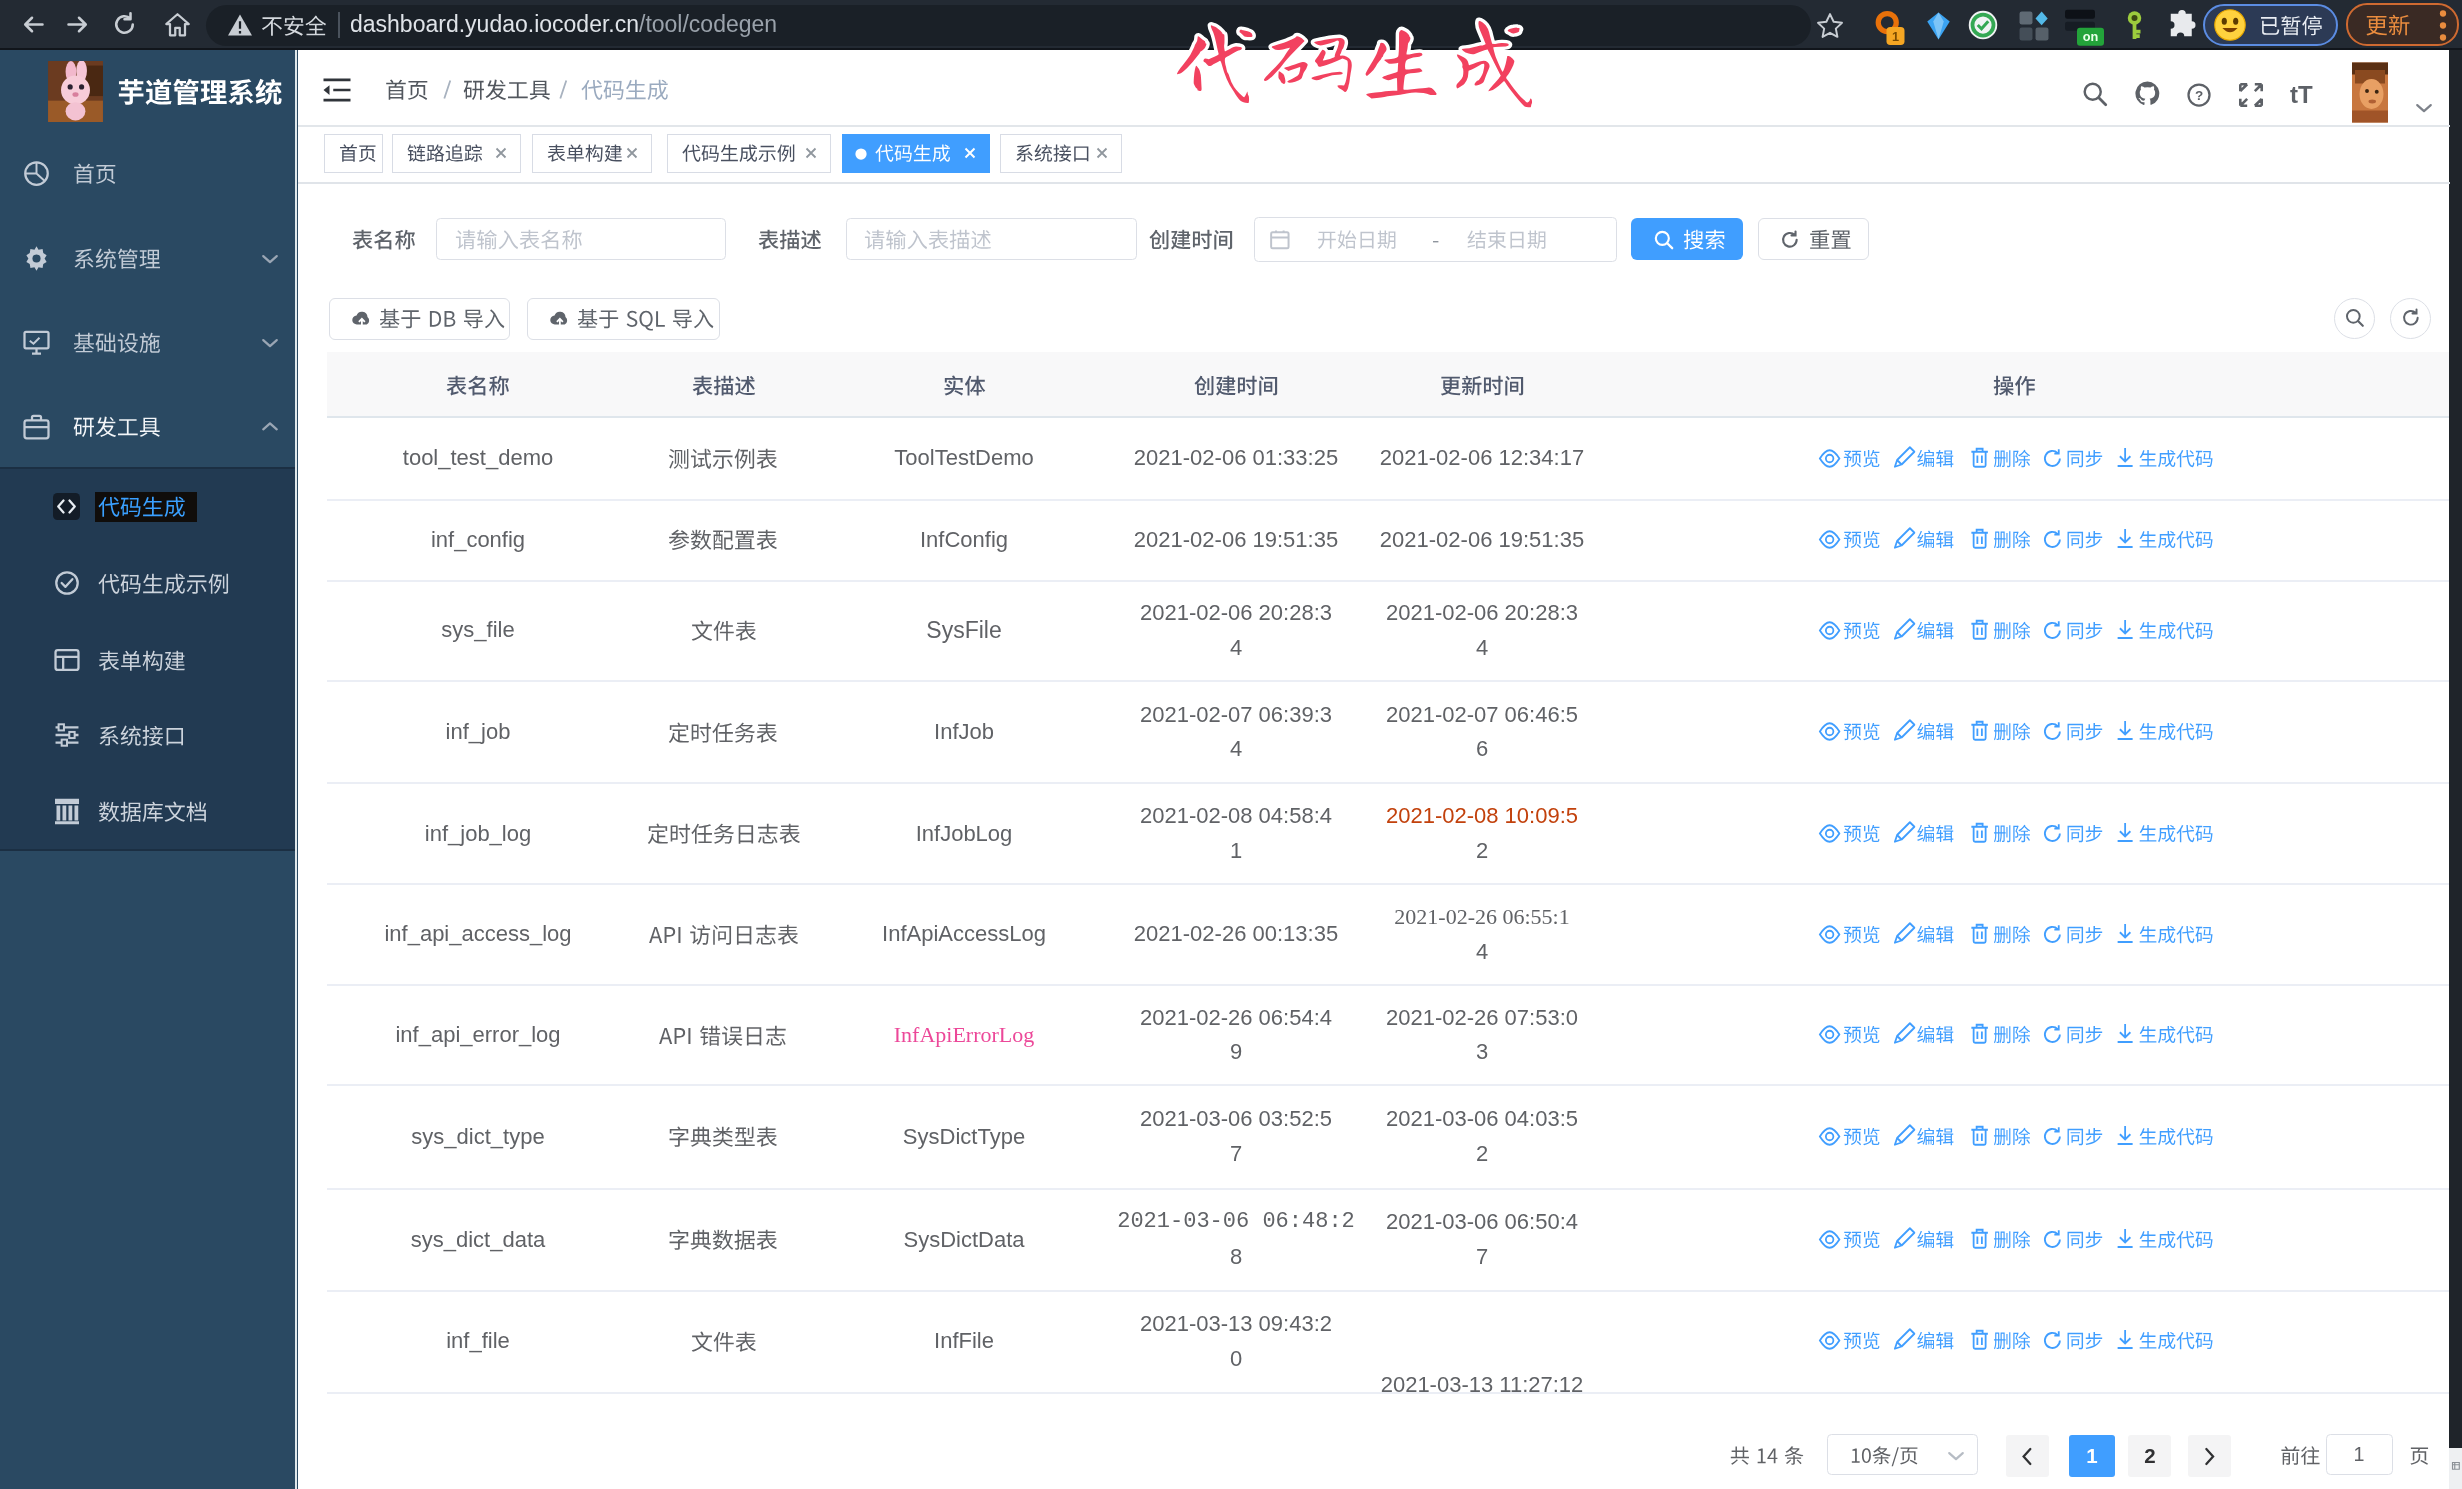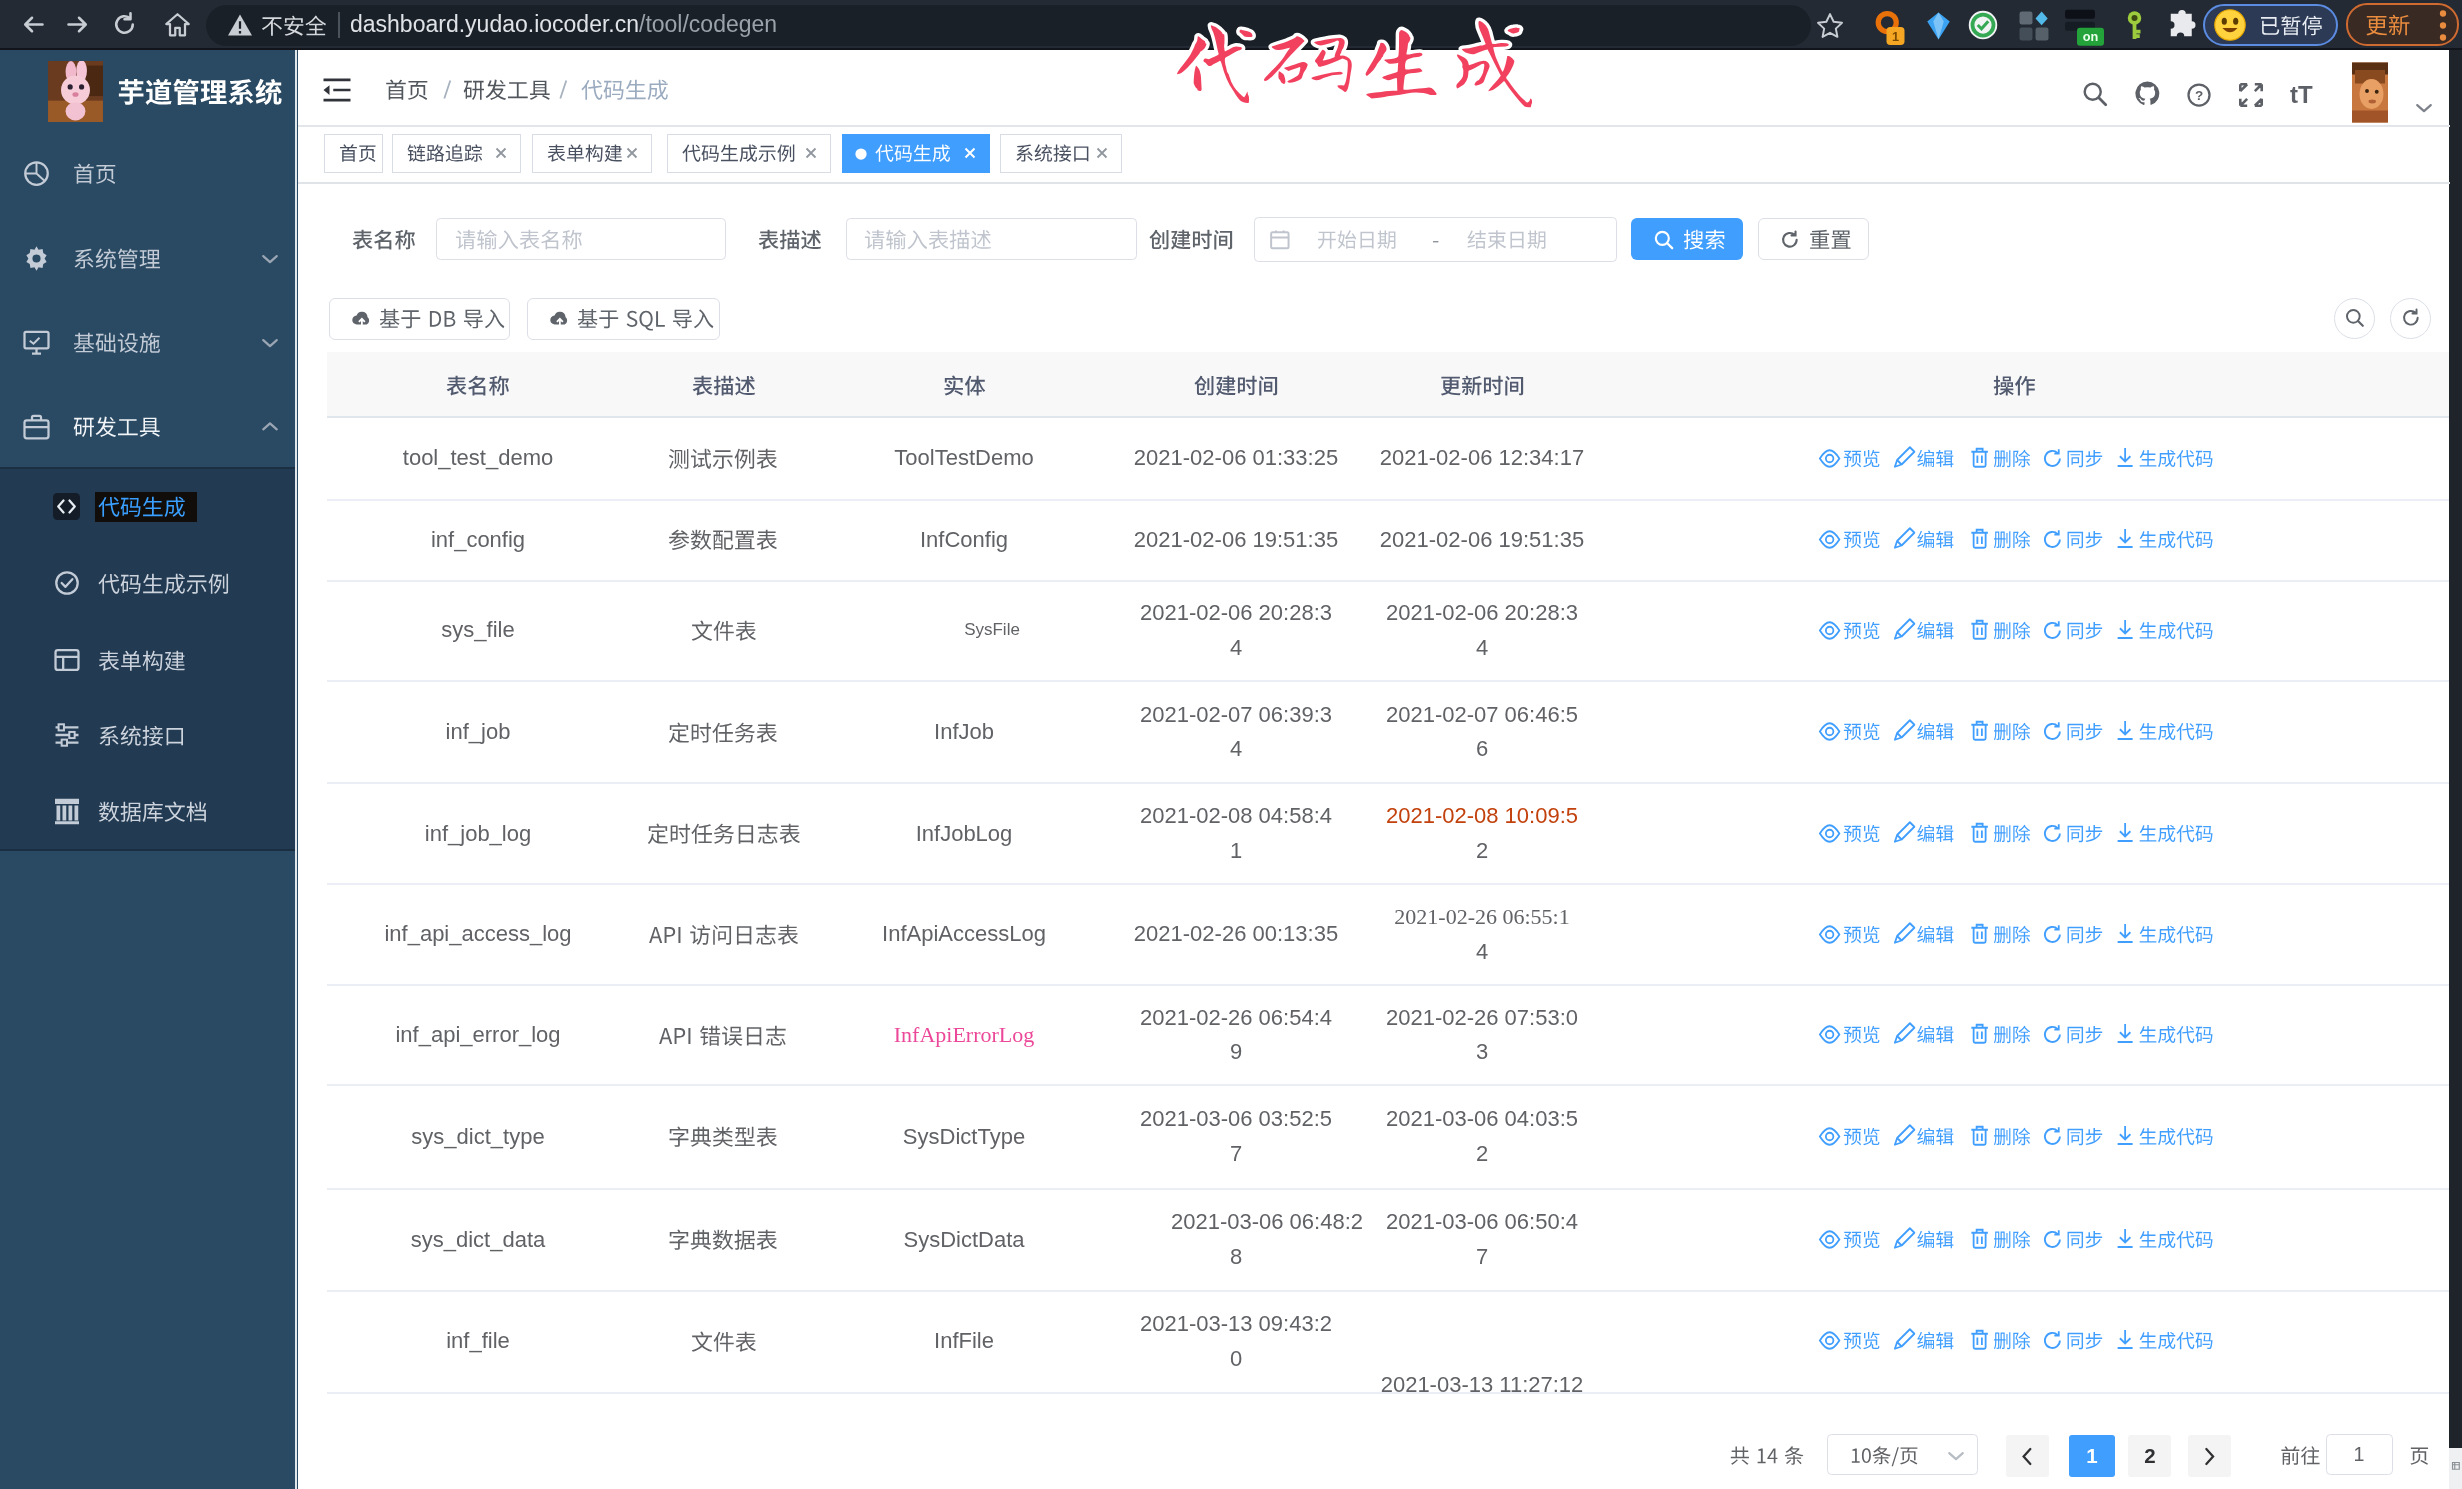--- a/index.html
+++ b/index.html
@@ -388,21 +388,21 @@
 <div style="position:absolute;left:1236px;transform:translateX(-50%);top:527px;font-family:'Liberation Sans',sans-serif;font-size:22px;font-weight:400;color:#606266;line-height:26.5px;white-space:nowrap;">2021-02-06 19:51:35</div>
 <div style="position:absolute;left:1482px;transform:translateX(-50%);top:527px;font-family:'Liberation Sans',sans-serif;font-size:22px;font-weight:400;color:#606266;line-height:26.5px;white-space:nowrap;">2021-02-06 19:51:35</div>
 <svg style="position:absolute;left:1817px;top:523px" width="413" height="33" viewBox="0 0 545 44">
     <use href="#opsrow"></use>
   </svg>
 <div style="position:absolute;left:327px;top:580px;width:2122px;height:1.5px;box-sizing:border-box;background:#ebeef5;"></div>
 <div style="position:absolute;left:478px;transform:translateX(-50%);top:617px;font-family:'Liberation Sans',sans-serif;font-size:22px;font-weight:400;color:#606266;line-height:26.5px;white-space:nowrap;">sys_file</div>
 <svg style="position:absolute;left:691px;top:618px" width="68" height="26.5" viewBox="0 -27.8 90 34.8">
     <path fill="#606266" d="M12.3 -23.9C13.1 -22.4 14.1 -20.5 14.4 -19.3L16.8 -20.1C16.4 -21.3 15.4 -23.2 14.5 -24.6ZM1.5 -19.3V-17.1H6C7.7 -12.7 10 -8.9 13 -5.8C9.8 -3.1 5.9 -1.2 1 0.2C1.5 0.7 2.2 1.7 2.4 2.3C7.2 0.7 11.3 -1.4 14.6 -4.2C17.8 -1.3 21.8 0.8 26.5 2.1C26.9 1.5 27.6 0.6 28 0.1C23.4 -1 19.5 -3.1 16.2 -5.8C19.2 -8.8 21.4 -12.5 23.1 -17.1H27.7V-19.3ZM14.6 -7.3C11.9 -10.1 9.7 -13.4 8.2 -17.1H20.6C19.2 -13.2 17.2 -10 14.6 -7.3Z M38.2 -9.9V-7.8H46.5V2.3H48.7V-7.8H56.6V-9.9H48.7V-16.3H55.4V-18.4H48.7V-24H46.5V-18.4H42.6C43 -19.7 43.3 -21.1 43.6 -22.5L41.5 -22.9C40.9 -19.1 39.6 -15.4 38 -13C38.5 -12.7 39.4 -12.2 39.8 -11.9C40.6 -13.1 41.3 -14.6 41.9 -16.3H46.5V-9.9ZM36.8 -24.2C35.2 -19.9 32.7 -15.5 29.9 -12.7C30.3 -12.2 30.9 -11 31.2 -10.5C32.1 -11.5 33 -12.7 33.8 -13.9V2.3H35.9V-17.3C37 -19.3 38 -21.5 38.8 -23.6Z M65.3 2.3C66 1.9 67 1.5 75.1 -1.1C75 -1.6 74.8 -2.4 74.8 -3L67.7 -0.9V-7.3C69.5 -8.5 71 -9.8 72.3 -11.2C74.5 -5.1 78.6 -0.7 84.6 1.3C84.9 0.8 85.5 -0.1 86 -0.6C83.2 -1.4 80.7 -2.8 78.7 -4.7C80.5 -5.8 82.7 -7.3 84.3 -8.8L82.5 -10C81.3 -8.8 79.2 -7.2 77.5 -6C76.2 -7.5 75.2 -9.3 74.4 -11.2H85.1V-13.1H73.5V-15.6H82.9V-17.4H73.5V-19.9H84.2V-21.8H73.5V-24.4H71.3V-21.8H61V-19.9H71.3V-17.4H62.5V-15.6H71.3V-13.1H59.9V-11.2H69.5C66.8 -8.7 62.6 -6.5 59 -5.3C59.5 -4.9 60.1 -4.1 60.5 -3.5C62.1 -4.1 63.8 -4.9 65.5 -5.9V-1.6C65.5 -0.4 64.8 0.1 64.4 0.3C64.7 0.8 65.2 1.8 65.3 2.3Z"></path>
   </svg>
-<div style="position:absolute;left:964px;transform:translateX(-50%);top:617px;font-family:'Liberation Sans',sans-serif;font-size:17px;font-weight:400;color:#606266;line-height:26.5px;white-space:nowrap;margin-left:28px;">SysFile</div>
+<div style="position:absolute;left:964px;transform:translateX(-50%);top:617px;font-family:'Liberation Sans',sans-serif;font-size:23px;font-weight:400;color:#606266;line-height:26.5px;white-space:nowrap;">SysFile</div>
 <div style="position:absolute;left:1236px;transform:translateX(-50%);top:600px;font-family:'Liberation Sans',sans-serif;font-size:22px;font-weight:400;color:#606266;line-height:26.5px;white-space:nowrap;">2021-02-06 20:28:3</div>
 <div style="position:absolute;left:1236px;transform:translateX(-50%);top:635px;font-family:'Liberation Sans',sans-serif;font-size:22px;font-weight:400;color:#606266;line-height:26.5px;white-space:nowrap;">4</div>
 <div style="position:absolute;left:1482px;transform:translateX(-50%);top:600px;font-family:'Liberation Sans',sans-serif;font-size:22px;font-weight:400;color:#606266;line-height:26.5px;white-space:nowrap;">2021-02-06 20:28:3</div>
 <div style="position:absolute;left:1482px;transform:translateX(-50%);top:635px;font-family:'Liberation Sans',sans-serif;font-size:22px;font-weight:400;color:#606266;line-height:26.5px;white-space:nowrap;">4</div>
 <svg style="position:absolute;left:1817px;top:614px" width="413" height="33" viewBox="0 0 545 44">
     <use href="#opsrow"></use>
   </svg>
 <div style="position:absolute;left:327px;top:680px;width:2122px;height:1.5px;box-sizing:border-box;background:#ebeef5;"></div>
 <div style="position:absolute;left:478px;transform:translateX(-50%);top:719px;font-family:'Liberation Sans',sans-serif;font-size:22px;font-weight:400;color:#606266;line-height:26.5px;white-space:nowrap;">inf_job</div>
 <svg style="position:absolute;left:668px;top:720px" width="112" height="26.5" viewBox="0 -27.8 148 34.8">
@@ -466,21 +466,21 @@
 <div style="position:absolute;left:1482px;transform:translateX(-50%);top:1141px;font-family:'Liberation Sans',sans-serif;font-size:22px;font-weight:400;color:#606266;line-height:26.5px;white-space:nowrap;">2</div>
 <svg style="position:absolute;left:1817px;top:1120px" width="413" height="33" viewBox="0 0 545 44">
     <use href="#opsrow"></use>
   </svg>
 <div style="position:absolute;left:327px;top:1188px;width:2122px;height:1.5px;box-sizing:border-box;background:#ebeef5;"></div>
 <div style="position:absolute;left:478px;transform:translateX(-50%);top:1227px;font-family:'Liberation Sans',sans-serif;font-size:22px;font-weight:400;color:#606266;line-height:26.5px;white-space:nowrap;">sys_dict_data</div>
 <svg style="position:absolute;left:668px;top:1227px" width="112" height="26.5" viewBox="0 -27.8 148 34.8">
     <path fill="#606266" d="M13.3 -10.5V-8.7H2V-6.6H13.3V-0.4C13.3 0 13.2 0.1 12.7 0.2C12.2 0.2 10.3 0.2 8.3 0.1C8.7 0.7 9.1 1.7 9.3 2.3C11.7 2.3 13.3 2.3 14.3 1.9C15.3 1.6 15.6 0.9 15.6 -0.3V-6.6H27V-8.7H15.6V-9.8C18.2 -11.1 20.8 -13.1 22.6 -15L21.1 -16.1L20.6 -16H6.8V-13.9H18.4C16.9 -12.6 15.1 -11.4 13.3 -10.5ZM12.3 -23.9C12.8 -23.1 13.4 -22.2 13.8 -21.3H2.3V-15.3H4.5V-19.3H24.4V-15.3H26.7V-21.3H16.3C15.9 -22.3 15.2 -23.6 14.4 -24.6Z M46.2 -2.6C49.2 -1.1 52.4 0.8 54.3 2.2L56.3 0.8C54.2 -0.7 50.8 -2.6 47.7 -4ZM38.8 -4C37.1 -2.3 33.4 -0.3 30.4 0.8C30.9 1.2 31.7 1.9 32.1 2.3C35 1.1 38.7 -0.8 40.9 -2.7ZM39.3 -6.6H35.2V-11.9H39.3ZM41.4 -6.6V-11.9H45.6V-6.6ZM47.7 -6.6V-11.9H52V-6.6ZM33.1 -20.9V-6.6H30.1V-4.5H56.8V-6.6H54.2V-20.9H47.7V-24.4H45.6V-20.9H41.4V-24.4H39.3V-20.9ZM39.3 -13.9H35.2V-18.8H39.3ZM41.4 -13.9V-18.8H45.6V-13.9ZM47.7 -13.9V-18.8H52V-13.9Z M70.8 -23.8C70.3 -22.7 69.4 -21 68.7 -20L70.1 -19.3C70.8 -20.2 71.8 -21.7 72.7 -23ZM60.6 -23C61.3 -21.8 62.1 -20.2 62.4 -19.2L64 -19.9C63.7 -20.9 63 -22.5 62.1 -23.6ZM69.9 -7.5C69.2 -6 68.3 -4.8 67.2 -3.7C66.1 -4.2 65 -4.8 63.9 -5.2C64.3 -5.9 64.8 -6.7 65.2 -7.5ZM61.2 -4.4C62.6 -3.9 64.2 -3.2 65.7 -2.4C63.8 -1.1 61.6 -0.1 59.2 0.4C59.6 0.8 60 1.6 60.2 2.1C62.9 1.4 65.4 0.2 67.5 -1.5C68.4 -0.9 69.3 -0.3 69.9 0.2L71.3 -1.2C70.7 -1.7 69.8 -2.2 68.9 -2.8C70.4 -4.4 71.6 -6.4 72.4 -9L71.2 -9.5L70.8 -9.4H66.1L66.7 -10.9L64.8 -11.2C64.6 -10.6 64.3 -10 64 -9.4H60V-7.5H63.1C62.5 -6.4 61.8 -5.3 61.2 -4.4ZM65.5 -24.4V-19H59.5V-17.2H64.8C63.4 -15.3 61.2 -13.5 59.1 -12.6C59.6 -12.2 60.1 -11.5 60.3 -11C62.1 -11.9 64 -13.5 65.5 -15.3V-11.7H67.5V-15.7C68.9 -14.6 70.6 -13.3 71.4 -12.6L72.6 -14.2C71.9 -14.7 69.3 -16.3 67.9 -17.2H73.4V-19H67.5V-24.4ZM76.2 -24.1C75.5 -19 74.2 -14.2 71.9 -11.1C72.4 -10.8 73.3 -10.1 73.6 -9.8C74.4 -10.8 75 -12.1 75.6 -13.5C76.2 -10.7 77.1 -8.1 78.1 -5.8C76.5 -3 74.2 -0.9 71.1 0.6C71.5 1.1 72.1 1.9 72.3 2.4C75.3 0.8 77.5 -1.2 79.2 -3.7C80.6 -1.3 82.4 0.7 84.7 2.1C85.1 1.5 85.7 0.8 86.2 0.3C83.8 -1 81.8 -3.1 80.4 -5.7C81.9 -8.7 82.9 -12.4 83.5 -16.7H85.5V-18.7H77.2C77.6 -20.4 78 -22.1 78.2 -23.8ZM81.5 -16.7C81 -13.4 80.3 -10.5 79.3 -8C78.2 -10.6 77.3 -13.6 76.8 -16.7Z M101 -6.9V2.3H103V1.2H111.9V2.2H113.9V-6.9H108.3V-10.5H114.8V-12.4H108.3V-15.6H113.8V-23.1H98.5V-14.3C98.5 -9.7 98.2 -3.4 95.2 1.1C95.7 1.3 96.6 1.9 97 2.3C99.4 -1.2 100.2 -6.2 100.5 -10.5H106.2V-6.9ZM100.6 -21.2H111.7V-17.5H100.6ZM100.6 -15.6H106.2V-12.4H100.5L100.6 -14.3ZM103 -0.6V-5H111.9V-0.6ZM91.8 -24.3V-18.5H88.2V-16.5H91.8V-10.1C90.3 -9.7 88.9 -9.3 87.8 -9L88.4 -6.8L91.8 -7.9V-0.4C91.8 0 91.7 0.1 91.3 0.1C91 0.1 89.9 0.1 88.6 0.1C88.9 0.7 89.2 1.6 89.2 2.1C91.1 2.1 92.2 2.1 92.9 1.7C93.6 1.4 93.9 0.8 93.9 -0.4V-8.6L97.2 -9.7L96.9 -11.7L93.9 -10.7V-16.5H97.2V-18.5H93.9V-24.3Z M123.3 2.3C124 1.9 125 1.5 133.1 -1.1C133 -1.6 132.8 -2.4 132.8 -3L125.7 -0.9V-7.3C127.5 -8.5 129 -9.8 130.3 -11.2C132.5 -5.1 136.6 -0.7 142.6 1.3C142.9 0.8 143.6 -0.1 144 -0.6C141.2 -1.4 138.7 -2.8 136.7 -4.7C138.5 -5.8 140.7 -7.3 142.3 -8.8L140.5 -10C139.3 -8.8 137.2 -7.2 135.5 -6C134.2 -7.5 133.2 -9.3 132.4 -11.2H143.1V-13.1H131.5V-15.6H140.9V-17.4H131.5V-19.9H142.2V-21.8H131.5V-24.4H129.3V-21.8H119V-19.9H129.3V-17.4H120.5V-15.6H129.3V-13.1H117.9V-11.2H127.5C124.8 -8.7 120.6 -6.5 117 -5.3C117.5 -4.9 118.1 -4.1 118.5 -3.5C120.1 -4.1 121.8 -4.9 123.5 -5.9V-1.6C123.5 -0.4 122.8 0.1 122.4 0.3C122.7 0.8 123.2 1.8 123.3 2.3Z"></path>
   </svg>
 <div style="position:absolute;left:964px;transform:translateX(-50%);top:1227px;font-family:'Liberation Sans',sans-serif;font-size:22px;font-weight:400;color:#606266;line-height:26.5px;white-space:nowrap;">SysDictData</div>
-<div style="position:absolute;left:1236px;transform:translateX(-50%);top:1209px;font-family:Liberation Sans, sans-serif;font-size:22px;font-weight:400;color:#606266;line-height:26.5px;white-space:nowrap;margin-left:31px;">2021-03-06 06:48:2</div>
+<div style="position:absolute;left:1236px;transform:translateX(-50%);top:1209px;font-family:Liberation Mono, monospace;font-size:22px;font-weight:400;color:#606266;line-height:26.5px;white-space:nowrap;">2021-03-06 06:48:2</div>
 <div style="position:absolute;left:1236px;transform:translateX(-50%);top:1244px;font-family:'Liberation Sans',sans-serif;font-size:22px;font-weight:400;color:#606266;line-height:26.5px;white-space:nowrap;">8</div>
 <div style="position:absolute;left:1482px;transform:translateX(-50%);top:1209px;font-family:'Liberation Sans',sans-serif;font-size:22px;font-weight:400;color:#606266;line-height:26.5px;white-space:nowrap;">2021-03-06 06:50:4</div>
 <div style="position:absolute;left:1482px;transform:translateX(-50%);top:1244px;font-family:'Liberation Sans',sans-serif;font-size:22px;font-weight:400;color:#606266;line-height:26.5px;white-space:nowrap;">7</div>
 <svg style="position:absolute;left:1817px;top:1223px" width="413" height="33" viewBox="0 0 545 44">
     <use href="#opsrow"></use>
   </svg>
 <div style="position:absolute;left:327px;top:1290px;width:2122px;height:1.5px;box-sizing:border-box;background:#ebeef5;"></div>
 <div style="position:absolute;left:478px;transform:translateX(-50%);top:1328px;font-family:'Liberation Sans',sans-serif;font-size:22px;font-weight:400;color:#606266;line-height:26.5px;white-space:nowrap;">inf_file</div>
 <svg style="position:absolute;left:691px;top:1329px" width="68" height="26.5" viewBox="0 -27.8 90 34.8">
     <path fill="#606266" d="M12.3 -23.9C13.1 -22.4 14.1 -20.5 14.4 -19.3L16.8 -20.1C16.4 -21.3 15.4 -23.2 14.5 -24.6ZM1.5 -19.3V-17.1H6C7.7 -12.7 10 -8.9 13 -5.8C9.8 -3.1 5.9 -1.2 1 0.2C1.5 0.7 2.2 1.7 2.4 2.3C7.2 0.7 11.3 -1.4 14.6 -4.2C17.8 -1.3 21.8 0.8 26.5 2.1C26.9 1.5 27.6 0.6 28 0.1C23.4 -1 19.5 -3.1 16.2 -5.8C19.2 -8.8 21.4 -12.5 23.1 -17.1H27.7V-19.3ZM14.6 -7.3C11.9 -10.1 9.7 -13.4 8.2 -17.1H20.6C19.2 -13.2 17.2 -10 14.6 -7.3Z M38.2 -9.9V-7.8H46.5V2.3H48.7V-7.8H56.6V-9.9H48.7V-16.3H55.4V-18.4H48.7V-24H46.5V-18.4H42.6C43 -19.7 43.3 -21.1 43.6 -22.5L41.5 -22.9C40.9 -19.1 39.6 -15.4 38 -13C38.5 -12.7 39.4 -12.2 39.8 -11.9C40.6 -13.1 41.3 -14.6 41.9 -16.3H46.5V-9.9ZM36.8 -24.2C35.2 -19.9 32.7 -15.5 29.9 -12.7C30.3 -12.2 30.9 -11 31.2 -10.5C32.1 -11.5 33 -12.7 33.8 -13.9V2.3H35.9V-17.3C37 -19.3 38 -21.5 38.8 -23.6Z M65.3 2.3C66 1.9 67 1.5 75.1 -1.1C75 -1.6 74.8 -2.4 74.8 -3L67.7 -0.9V-7.3C69.5 -8.5 71 -9.8 72.3 -11.2C74.5 -5.1 78.6 -0.7 84.6 1.3C84.9 0.8 85.5 -0.1 86 -0.6C83.2 -1.4 80.7 -2.8 78.7 -4.7C80.5 -5.8 82.7 -7.3 84.3 -8.8L82.5 -10C81.3 -8.8 79.2 -7.2 77.5 -6C76.2 -7.5 75.2 -9.3 74.4 -11.2H85.1V-13.1H73.5V-15.6H82.9V-17.4H73.5V-19.9H84.2V-21.8H73.5V-24.4H71.3V-21.8H61V-19.9H71.3V-17.4H62.5V-15.6H71.3V-13.1H59.9V-11.2H69.5C66.8 -8.7 62.6 -6.5 59 -5.3C59.5 -4.9 60.1 -4.1 60.5 -3.5C62.1 -4.1 63.8 -4.9 65.5 -5.9V-1.6C65.5 -0.4 64.8 0.1 64.4 0.3C64.7 0.8 65.2 1.8 65.3 2.3Z"></path>

